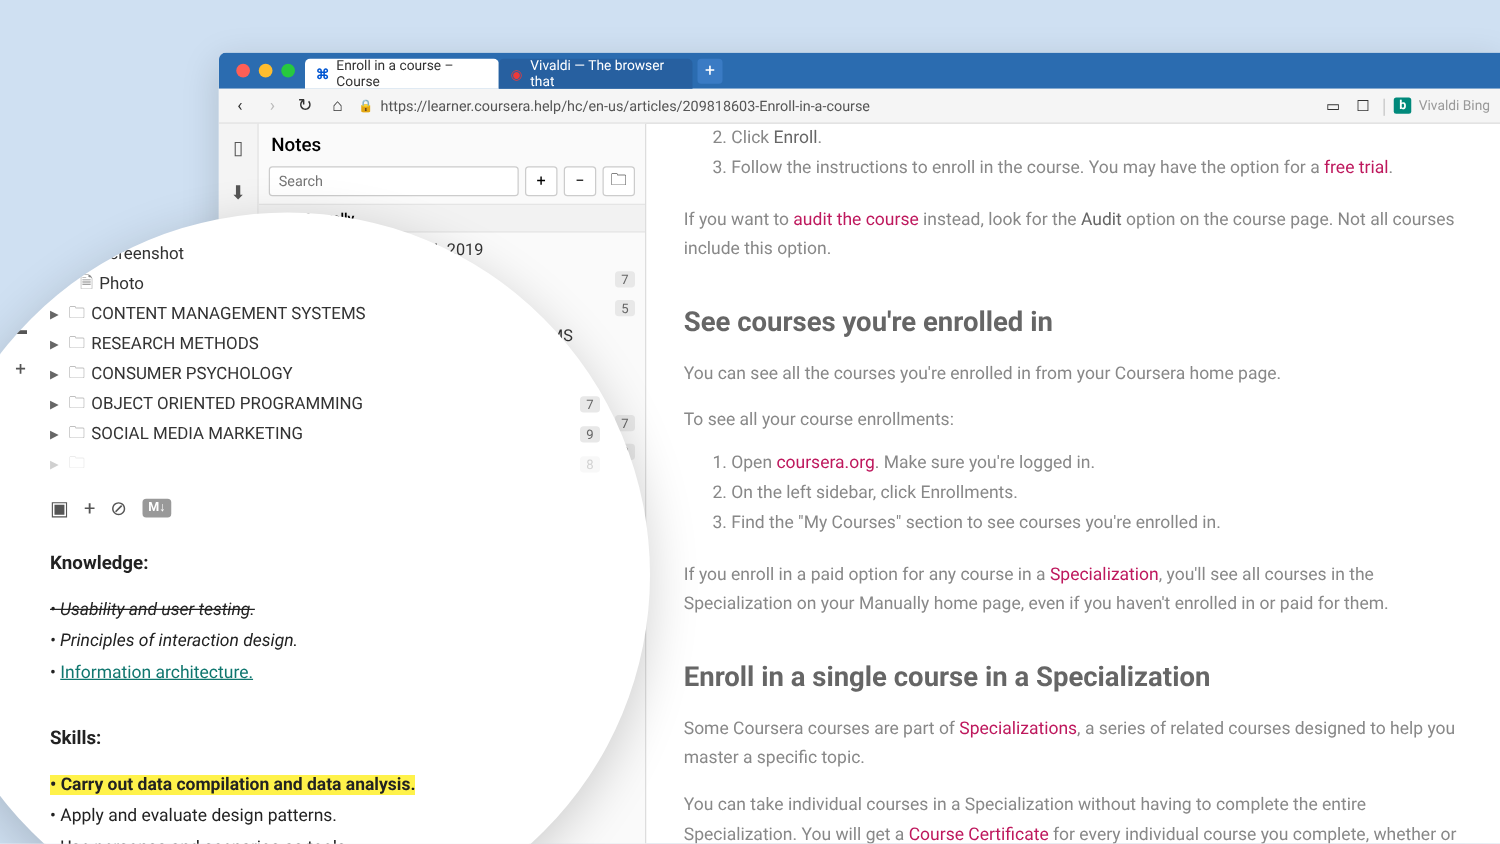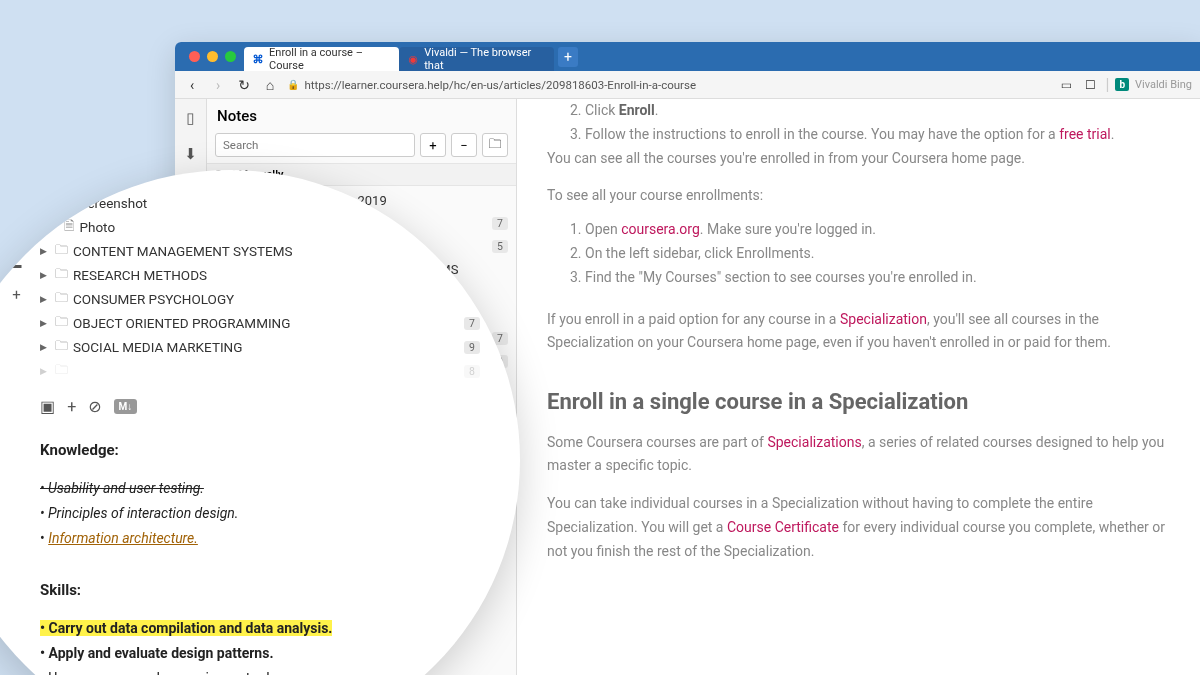--- a/index.html
+++ b/index.html
@@ -34,43 +34,43 @@
 .trow{display:flex;align-items:center;height:23px;padding:0 8px;cursor:pointer}
 .trow .arrow{width:12px;text-align:center;font-size:9px;color:#666}
 .trow .ficon{width:16px;text-align:center;color:#777;margin-right:4px;font-size:13px}
 .trow .label{flex:1;overflow:hidden;white-space:nowrap}
 .trow .badge{background:#e8e8e8;border-radius:3px;padding:0 5px;font-size:10.5px;color:#666;min-width:16px;text-align:center}
 .indent1{padding-left:24px}
 .content{flex:1;padding:0 30px 20px 30px;overflow:hidden;color:#888;font-size:14px;line-height:1.7}
 .content ol{margin-left:38px}
 .content a{color:#be185d;text-decoration:none}
 .content h2{color:#666;font-size:22px;font-weight:700;margin:28px 0 10px}
-.content strong{color:#666;font-weight:700}
+.content strong{color:#666;font-weight:400}
 
 .circle{position:absolute;left:-60px;top:170px;width:580px;height:580px;background:#fff;border-radius:50%;box-shadow:0 10px 40px rgba(0,0,0,0.18);overflow:hidden}
 .circle-in{position:absolute;left:100px;top:13px;right:40px}
 .cbar{width:33px;position:absolute;left:60px;top:10px;display:flex;flex-direction:column;align-items:center;gap:16px;font-size:15px}
 .cbar span{color:#555}
 .cbar .active{background:#4a7ba6;color:#fff;border-radius:50%;width:22px;height:22px;display:flex;align-items:center;justify-content:center;font-size:12px}
 .ctree{font-size:13.5px;color:#333;padding-top:8px}
 .crow{display:flex;align-items:center;height:24px;gap:5px}
 .crow .arrow{width:10px;font-size:9px;color:#666}
 .crow .ficon{font-size:13px;color:#888}
 .crow .badge{margin-left:auto;background:#e8e8e8;border-radius:3px;padding:0 5px;font-size:10.5px;color:#666}
 .note-tools{display:flex;gap:12px;padding:14px 0 12px;align-items:center}
 .note-tools span{font-size:16px;color:#555}
 .note-tools .md{background:#999;color:#fff;padding:2px 5px;border-radius:3px;font-size:10px;font-weight:700}
 .note-body{font-size:14px;line-height:1.65;color:#222}
 .note-body h3{font-size:15px;font-weight:700;margin:10px 0 14px}
 .note-body p{margin-bottom:2px}
 .it{font-style:italic}
 .strike{text-decoration:line-through}
-.link{color:#a16207;text-decoration:underline;font-style:italic}
+.link{color:#0f766e;text-decoration:underline;}
 .hl{background:#fff24a;font-weight:700}
-.bold{font-weight:700}
+.bold{font-weight:400}
 </style>
 </head>
 <body>
 
 <div class="browser">
   <div class="tabbar">
     <div class="traffic">
       <div class="dot r"></div>
       <div class="dot y"></div>
       <div class="dot g"></div>
@@ -170,28 +170,30 @@
               <span class="badge">8</span>
             </div>
           </div>
       </div>
     </div>
     <div class="content">
       <ol start="2">
         <li><span>Click </span><strong>Enroll</strong>.</li>
         <li><span>Follow the instructions to enroll in the course. You may have the option for a </span><a href="#">free trial</a>.</li>
       </ol>
+      <p style="margin-top:18px"><span>If you want to </span><a href="#">audit the course</a><span> instead, look for the </span><strong>Audit</strong><span> option on the course page. Not all courses include this option.</span></p>
+      <h2>See courses you're enrolled in</h2>
       <p>You can see all the courses you're enrolled in from your Coursera home page.</p>
       <p style="margin-top:14px">To see all your course enrollments:</p>
       <ol style="margin-top:10px">
         <li><span>Open </span><a href="#">coursera.org</a><span>. Make sure you're logged in.</span></li>
         <li>On the left sidebar, click Enrollments.</li>
         <li>Find the "My Courses" section to see courses you're enrolled in.</li>
       </ol>
-      <p style="margin-top:18px"><span>If you enroll in a paid option for any course in a </span><a href="#">Specialization</a><span>, you'll see all courses in the Specialization on your Coursera home page, even if you haven't enrolled in or paid for them.</span></p>
+      <p style="margin-top:18px"><span>If you enroll in a paid option for any course in a </span><a href="#">Specialization</a><span>, you'll see all courses in the Specialization on your Manually home page, even if you haven't enrolled in or paid for them.</span></p>
       <h2>Enroll in a single course in a Specialization</h2>
       <p><span>Some Coursera courses are part of </span><a href="#">Specializations</a><span>, a series of related courses designed to help you master a specific topic.</span></p>
       <p style="margin-top:14px"><span>You can take individual courses in a Specialization without having to complete the entire Specialization. You will get a </span><a href="#">Course Certificate</a><span> for every individual course you complete, whether or not you finish the rest of the Specialization.</span></p>
     </div>
   </div>
 </div>
 
 <div class="circle">
   <div class="cbar">
     <span>🗎</span>

